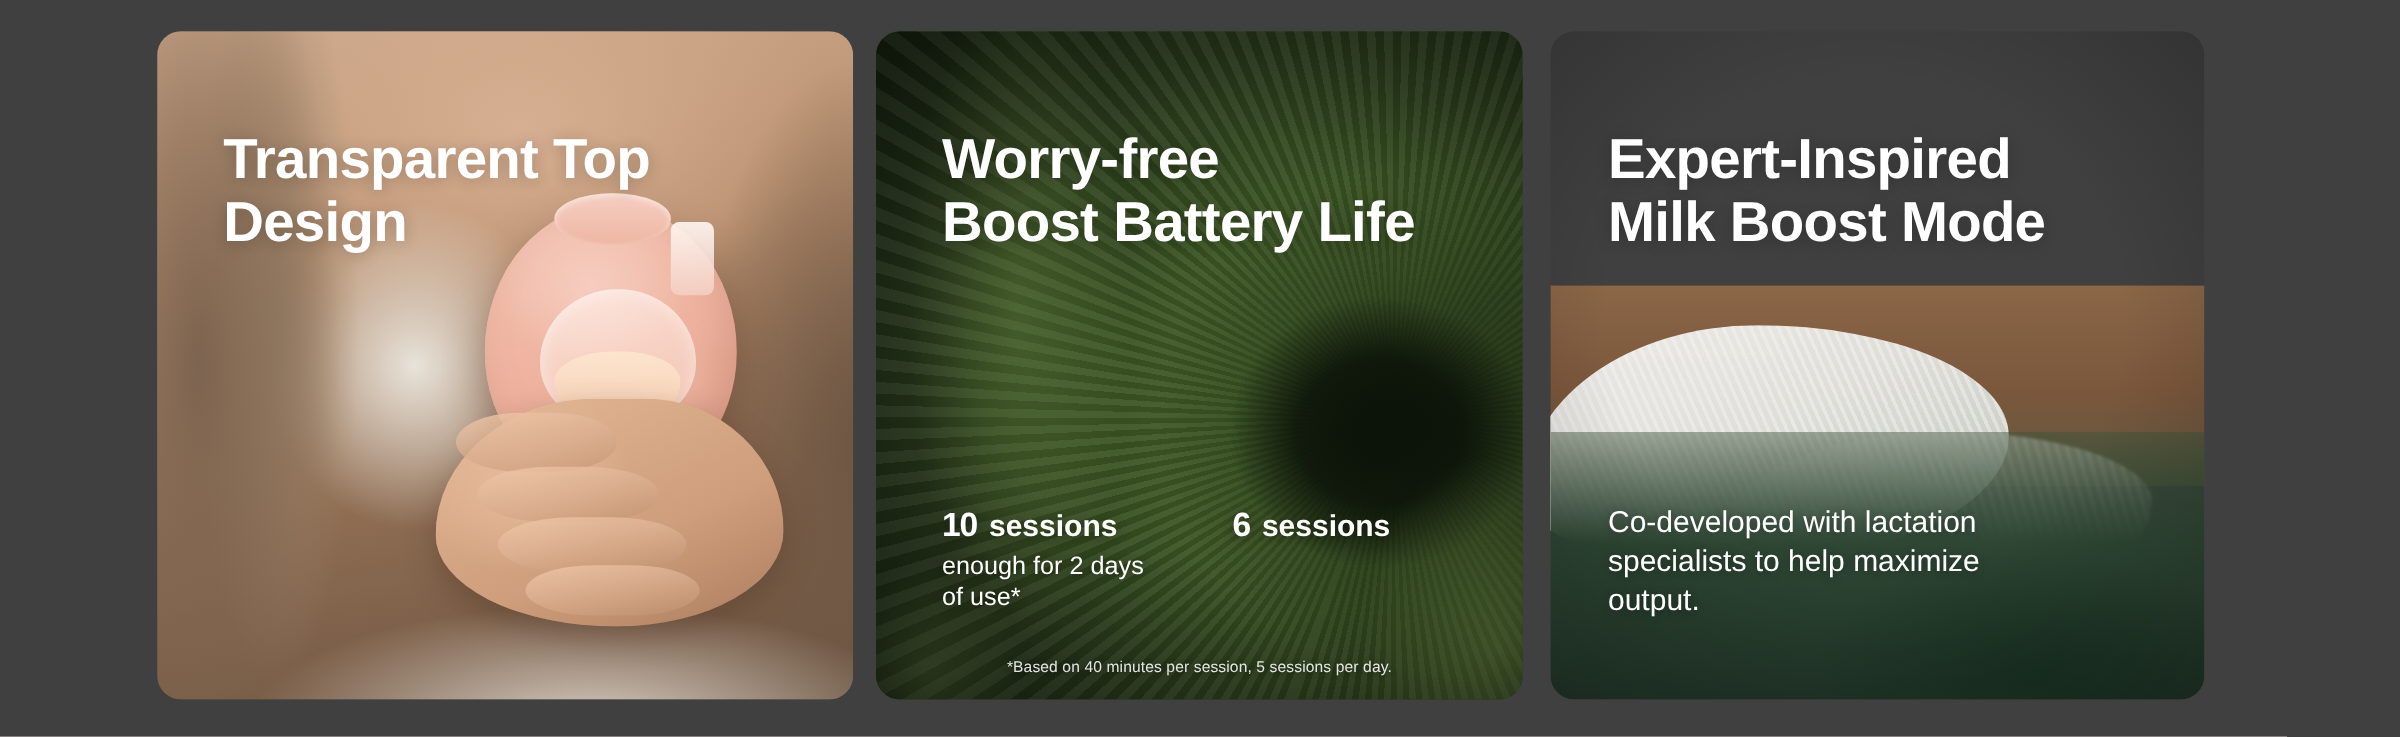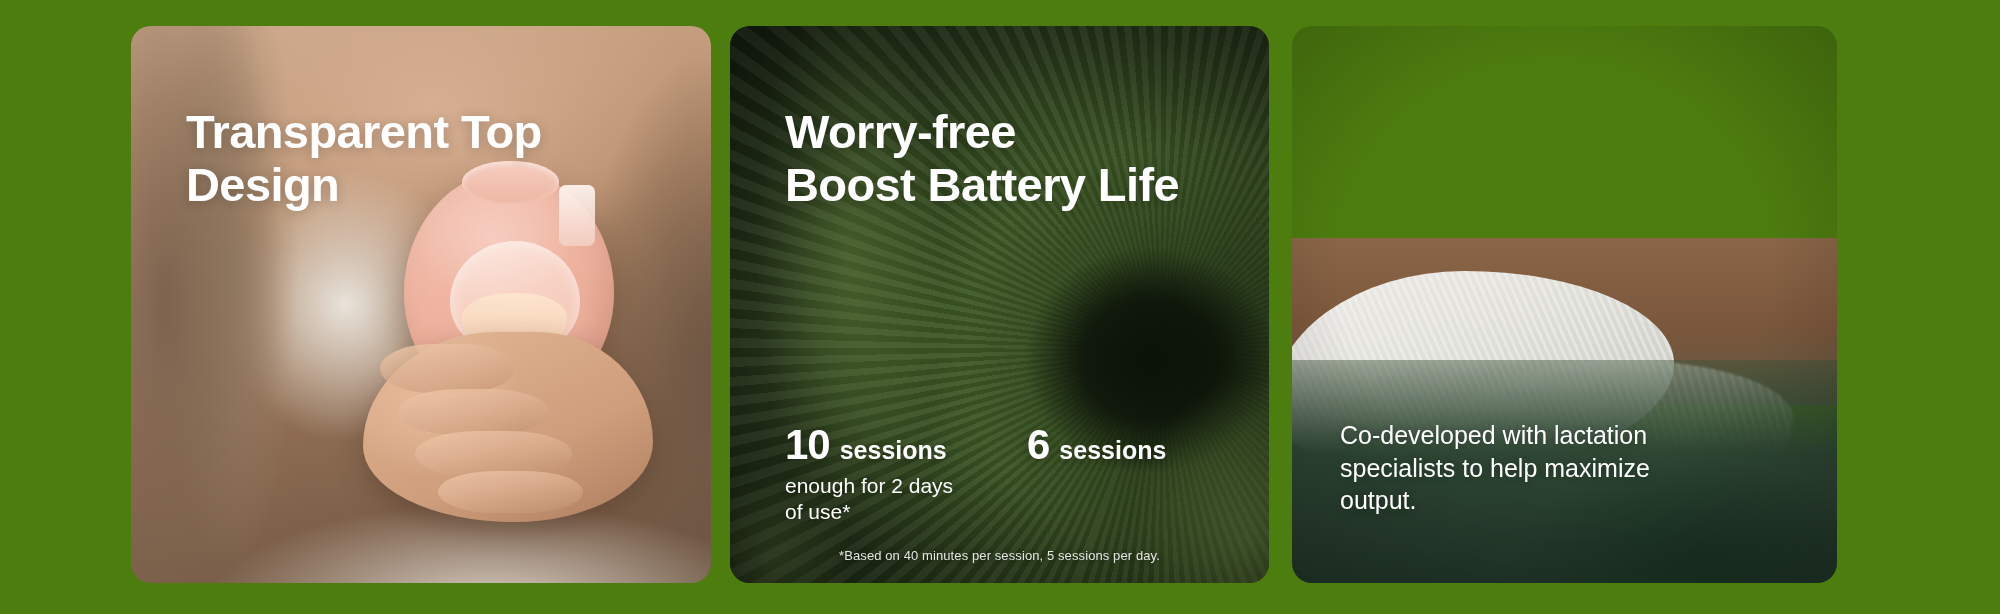--- a/index.html
+++ b/index.html
@@ -1,21 +1,21 @@
 <!DOCTYPE html>
 <html><head>
 <meta charset="utf-8">
 <style>
   * { margin:0; padding:0; box-sizing:border-box; }
   html,body{
     width:2000px; height:614px; overflow:hidden;
     background:#f9ece6;
     font-family:"Liberation Sans", sans-serif;
   }
-  .stage{ position:relative; width:2000px; height:614px; background:#4d7c0f; }
+  .stage{ position:relative; width:2000px; height:614px; background:#404040; }
 
   .card{
     position:absolute; top:26px; height:557px;
     border-radius:20px; overflow:hidden;
     background-size:cover; background-position:center;
   }
   .card .inner{ position:relative; width:100%; height:100%; }
 
   #card-1{ left:131px; width:580px; }
   #card-2{ left:730px; width:539px; }
@@ -173,21 +173,21 @@
 
   #card-1 .title{ left:55px; top:80px; font-size:47px; }
   #card-1 .body { left:55px; top:395px; font-size:25px; }
 
   #card-2 .title{ left:55px; top:80px; font-size:47px; }
 
   .stats{ position:absolute; left:55px; top:398px; display:flex; gap:46px; }
   .stat{ width:196px; }
   .stat .row{ display:flex; align-items:baseline; gap:10px; }
   .stat .num{
-    color:#fff; font-weight:700; font-size:42px; letter-spacing:-1px; line-height:1;
+    color:#fff; font-weight:700; font-size:28px; letter-spacing:-1px; line-height:1;
     text-shadow:0 2px 10px rgba(0,0,0,.35);
   }
   .stat .unit{
     color:#fff; font-weight:700; font-size:25px; line-height:1;
     text-shadow:0 2px 10px rgba(0,0,0,.35);
   }
   .stat .desc{
     color:#fff; font-weight:400; font-size:21px; line-height:1.25; margin-top:7px;
     white-space:pre-line; text-shadow:0 1px 7px rgba(0,0,0,.35);
   }
@@ -261,19 +261,21 @@
   <div class="card" id="card-3">
     <div class="inner">
       <div class="art3">
         <div class="sandtop"></div>
         <div class="wetsand"></div>
         <div class="surf"></div>
         <div class="surf2"></div>
         <div class="ocean"></div>
         <div class="vignette"></div>
       </div>
+      <div class="title">Expert-Inspired
+Milk Boost Mode</div>
       <div class="body">Co-developed with lactation
 specialists to help maximize
 output.</div>
     </div>
   </div>
 
 </div>
 
 </body></html>

